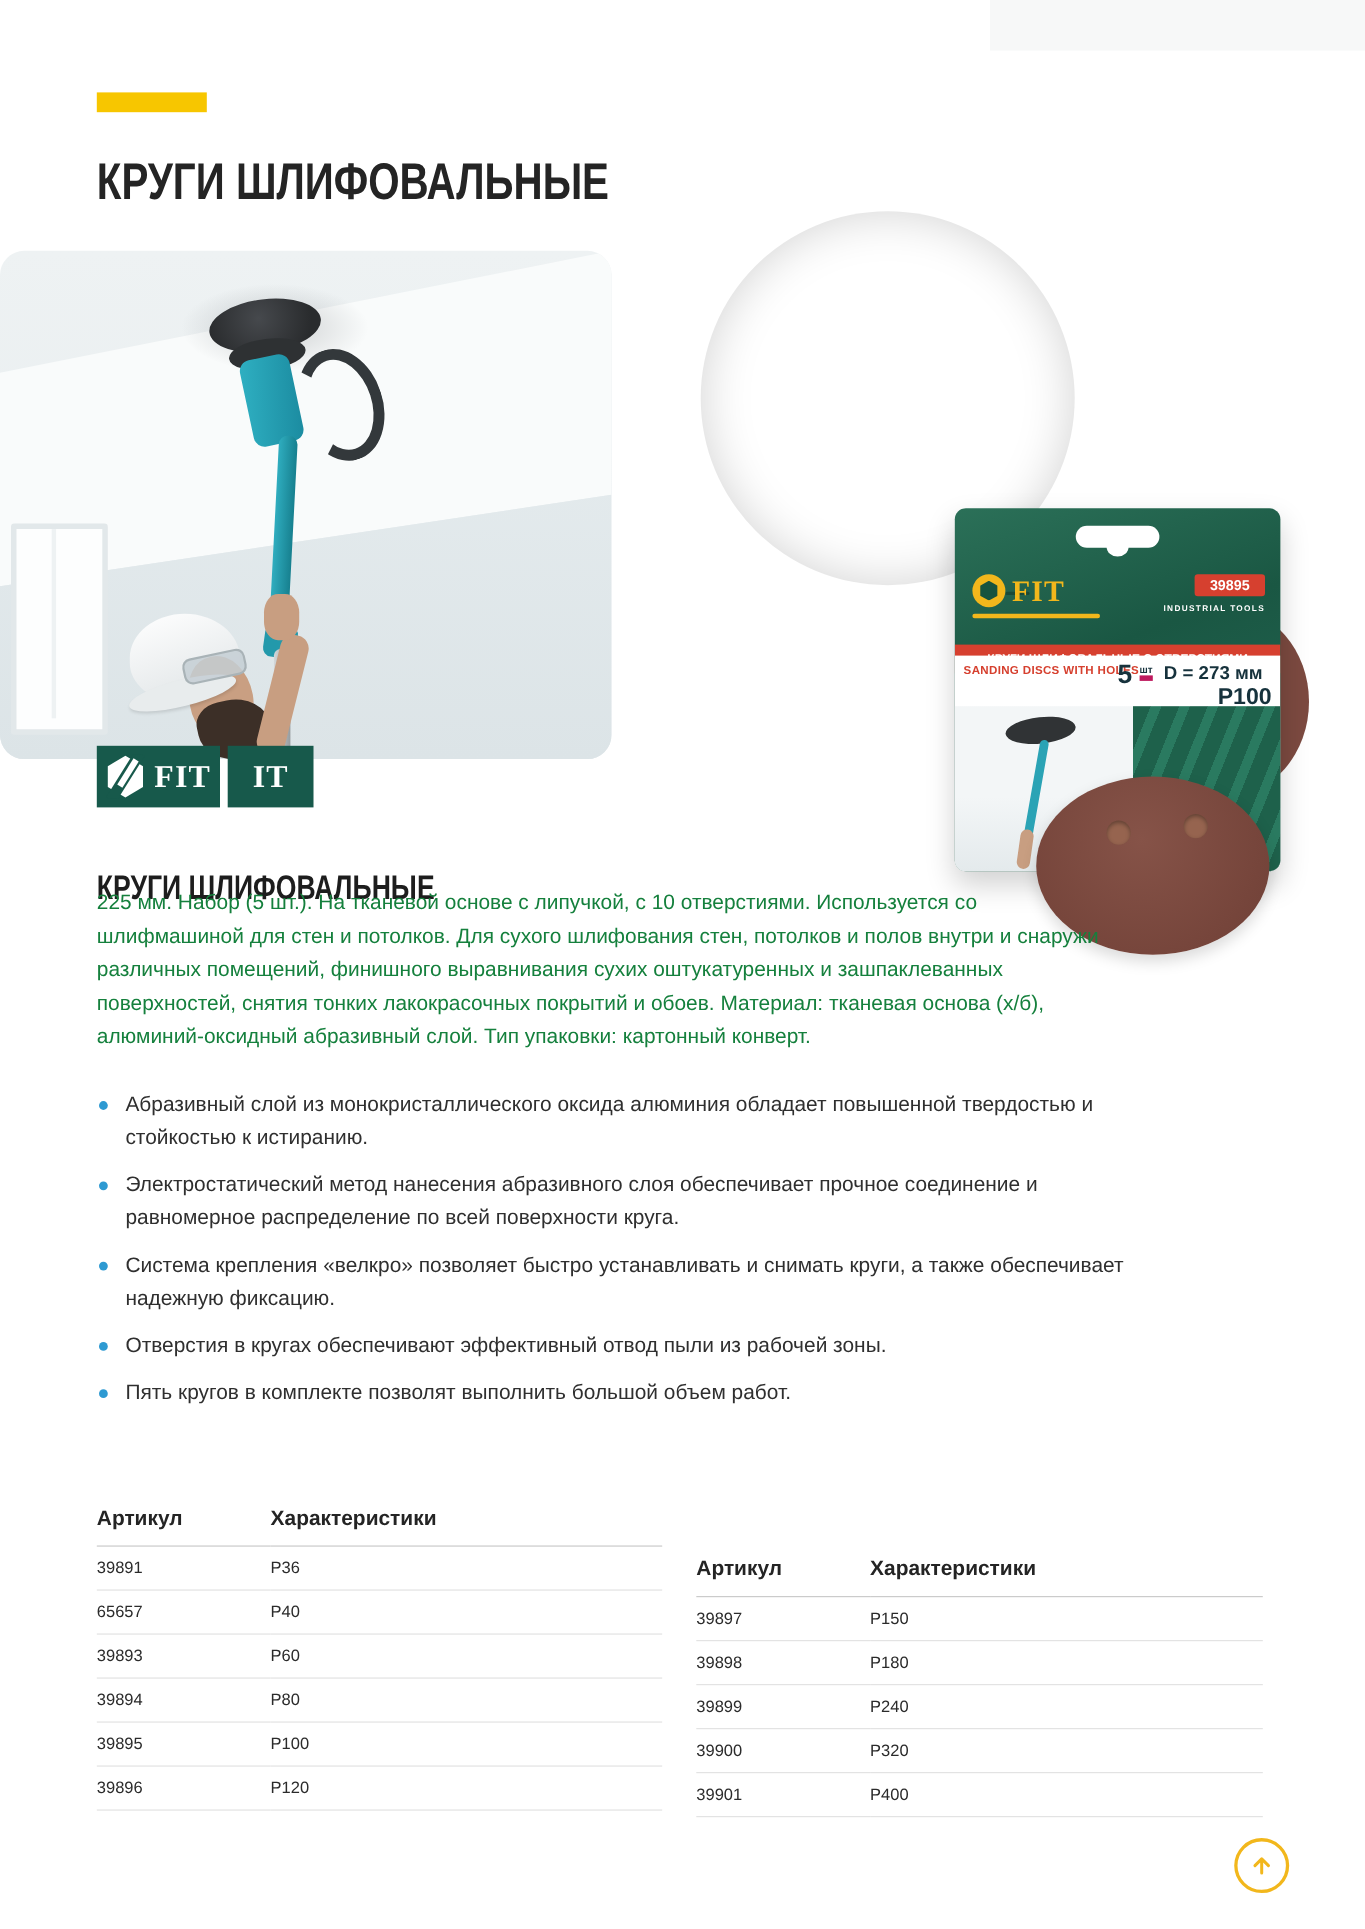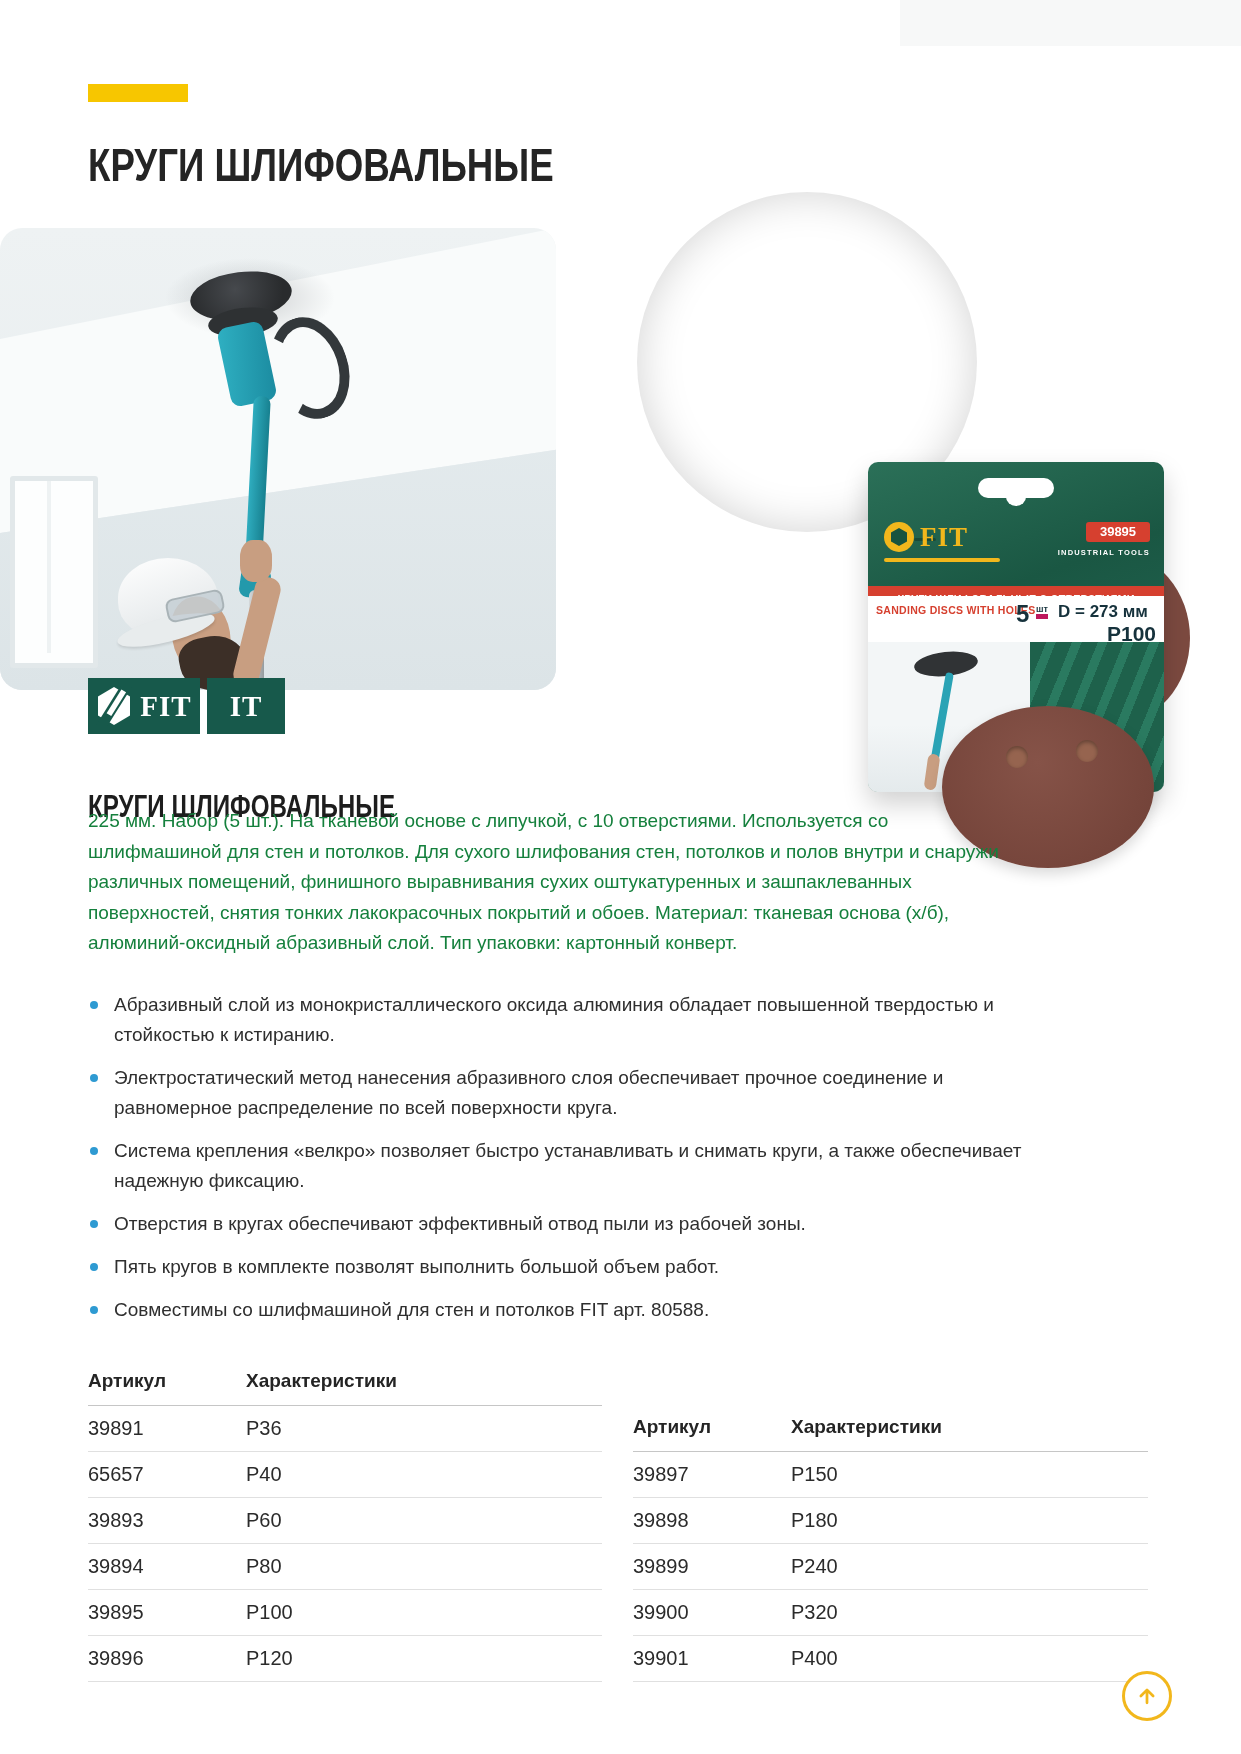--- a/index.html
+++ b/index.html
@@ -110,21 +110,21 @@
   .description{left:88px;top:806px;width:932px;font-size:19px;line-height:30.5px;color:#15803d;}
 
   .features{left:88px;top:990px;width:946px;margin:0;padding:0;list-style:none;}
   .features li{position:relative;padding-left:26px;margin-bottom:13px;font-size:19px;line-height:30px;color:#2f2f2f;}
   .features li::before{content:"";position:absolute;left:2px;top:11px;width:8px;height:8px;border-radius:50%;background:#2E9AD2;}
 
   
   .spec-table{border-collapse:collapse;}
   .spec-table th{font-size:19px;font-weight:700;color:#242424;text-align:left;
                  padding:8px 0 13px 0;border-bottom:1px solid #c6c6c6;}
-  .spec-table td{font-size:20px;color:#2b2b2b;padding:11px 0;border-bottom:1px solid #e0e0e0;}
+  .spec-table td{font-size:15px;color:#2b2b2b;padding:11px 0;border-bottom:1px solid #e0e0e0;}
   .tbl-left{left:88px;top:1362px;width:514px;}
   .tbl-right{left:633px;top:1408px;width:515px;}
   .col-art{width:158px;}
 
   .scroll-top{left:1122px;top:1671px;width:50px;height:50px;border-radius:50%;background:#ffffff;
               border:3.5px solid #F2B71C;box-sizing:border-box;display:flex;align-items:center;justify-content:center;
               cursor:pointer;}
 </style>
 </head>
 <body>
@@ -218,21 +218,20 @@
 
   <h2 class="abs product-heading"><span class="cx">КРУГИ ШЛИФОВАЛЬНЫЕ</span></h2>
   <div class="abs description">225 мм. Набор (5 шт.). На тканевой основе с липучкой, с 10 отверстиями. Используется со шлифмашиной для стен и потолков. Для сухого шлифования стен, потолков и полов внутри и снаружи различных помещений, финишного выравнивания сухих оштукатуренных и зашпаклеванных поверхностей, снятия тонких лакокрасочных покрытий и обоев. Материал: тканевая основа (х/б), алюминий-оксидный абразивный слой. Тип упаковки: картонный конверт.</div>
 
   <ul class="abs features">
     <li>Абразивный слой из монокристаллического оксида алюминия обладает повышенной твердостью и стойкостью к истиранию.</li>
     <li>Электростатический метод нанесения абразивного слоя обеспечивает прочное соединение и равномерное распределение по всей поверхности круга.</li>
     <li>Система крепления «велкро» позволяет быстро устанавливать и снимать круги, а также обеспечивает надежную фиксацию.</li>
     <li>Отверстия в кругах обеспечивают эффективный отвод пыли из рабочей зоны.</li>
     <li>Пять кругов в комплекте позволят выполнить большой объем работ.</li>
-    <li>Совместимы со шлифмашиной для стен и потолков FIT арт. 80588.</li>
   </ul>
 
   <table class="abs spec-table tbl-left">
     <thead>
       <tr>
         <th class="col-art">Артикул</th>
         <th>Характеристики</th>
       </tr>
     </thead>
     <tbody>

